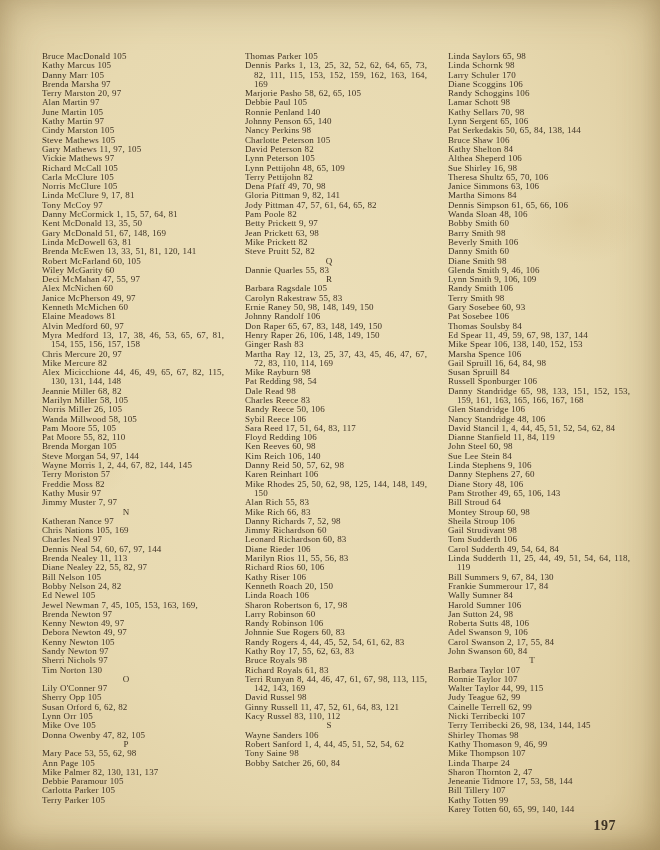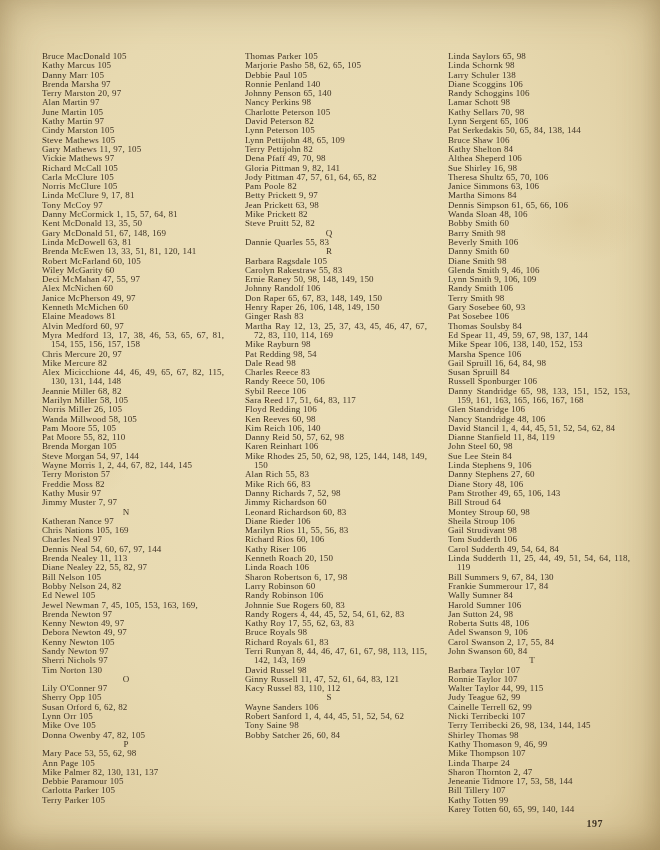--- a/index.html
+++ b/index.html
@@ -37,22 +37,22 @@
     text-align: justify;
     word-spacing: 0.3px;
   }
   .letter {
     text-align: center;
     padding-right: 14px;
   }
   .page-number {
     position: absolute;
     top: 818px;
-    right: 57px;
-    font-size: 10px;
+    right: 44px;
+    font-size: 14px;
     font-weight: bold;
     letter-spacing: 0.5px;
   }
 </style>
 </head>
 <body>
 
 <div class="page">
   <div class="columns">
     <div class="column">
@@ -131,20 +131,21 @@
         <div class="letter">P</div>
         <div class="entry">Mary Pace 53, 55, 62, 98</div>
         <div class="entry">Ann Page 105</div>
         <div class="entry">Mike Palmer 82, 130, 131, 137</div>
         <div class="entry">Debbie Paramour 105</div>
         <div class="entry">Carlotta Parker 105</div>
         <div class="entry">Terry Parker 105</div>
       </div>
     <div class="column">
         <div class="entry">Thomas Parker 105</div>
+        <div class="entry">Dennis Parks 1, 13, 25, 32, 52, 62, 64, 65, 73, 82, 111, 115, 153, 152, 159, 162, 163, 164, 169</div>
         <div class="entry">Marjorie Pasho 58, 62, 65, 105</div>
         <div class="entry">Debbie Paul 105</div>
         <div class="entry">Ronnie Penland 140</div>
         <div class="entry">Johnny Penson 65, 140</div>
         <div class="entry">Nancy Perkins 98</div>
         <div class="entry">Charlotte Peterson 105</div>
         <div class="entry">David Peterson 82</div>
         <div class="entry">Lynn Peterson 105</div>
         <div class="entry">Lynn Pettijohn 48, 65, 109</div>
         <div class="entry">Terry Pettijohn 82</div>
@@ -205,21 +206,21 @@
         <div class="entry">Kacy Russel 83, 110, 112</div>
         <div class="letter">S</div>
         <div class="entry">Wayne Sanders 106</div>
         <div class="entry">Robert Sanford 1, 4, 44, 45, 51, 52, 54, 62</div>
         <div class="entry">Tony Saine 98</div>
         <div class="entry">Bobby Satcher 26, 60, 84</div>
       </div>
     <div class="column">
         <div class="entry">Linda Saylors 65, 98</div>
         <div class="entry">Linda Schornk 98</div>
-        <div class="entry">Larry Schuler 138</div>
+        <div class="entry">Larry Schuler 170</div>
         <div class="entry">Diane Scoggins 106</div>
         <div class="entry">Randy Schoggins 106</div>
         <div class="entry">Lamar Schott 98</div>
         <div class="entry">Kathy Sellars 70, 98</div>
         <div class="entry">Lynn Sergent 65, 106</div>
         <div class="entry">Pat Serkedakis 50, 65, 84, 138, 144</div>
         <div class="entry">Bruce Shaw 106</div>
         <div class="entry">Kathy Shelton 84</div>
         <div class="entry">Althea Sheperd 106</div>
         <div class="entry">Sue Shirley 16, 98</div>

